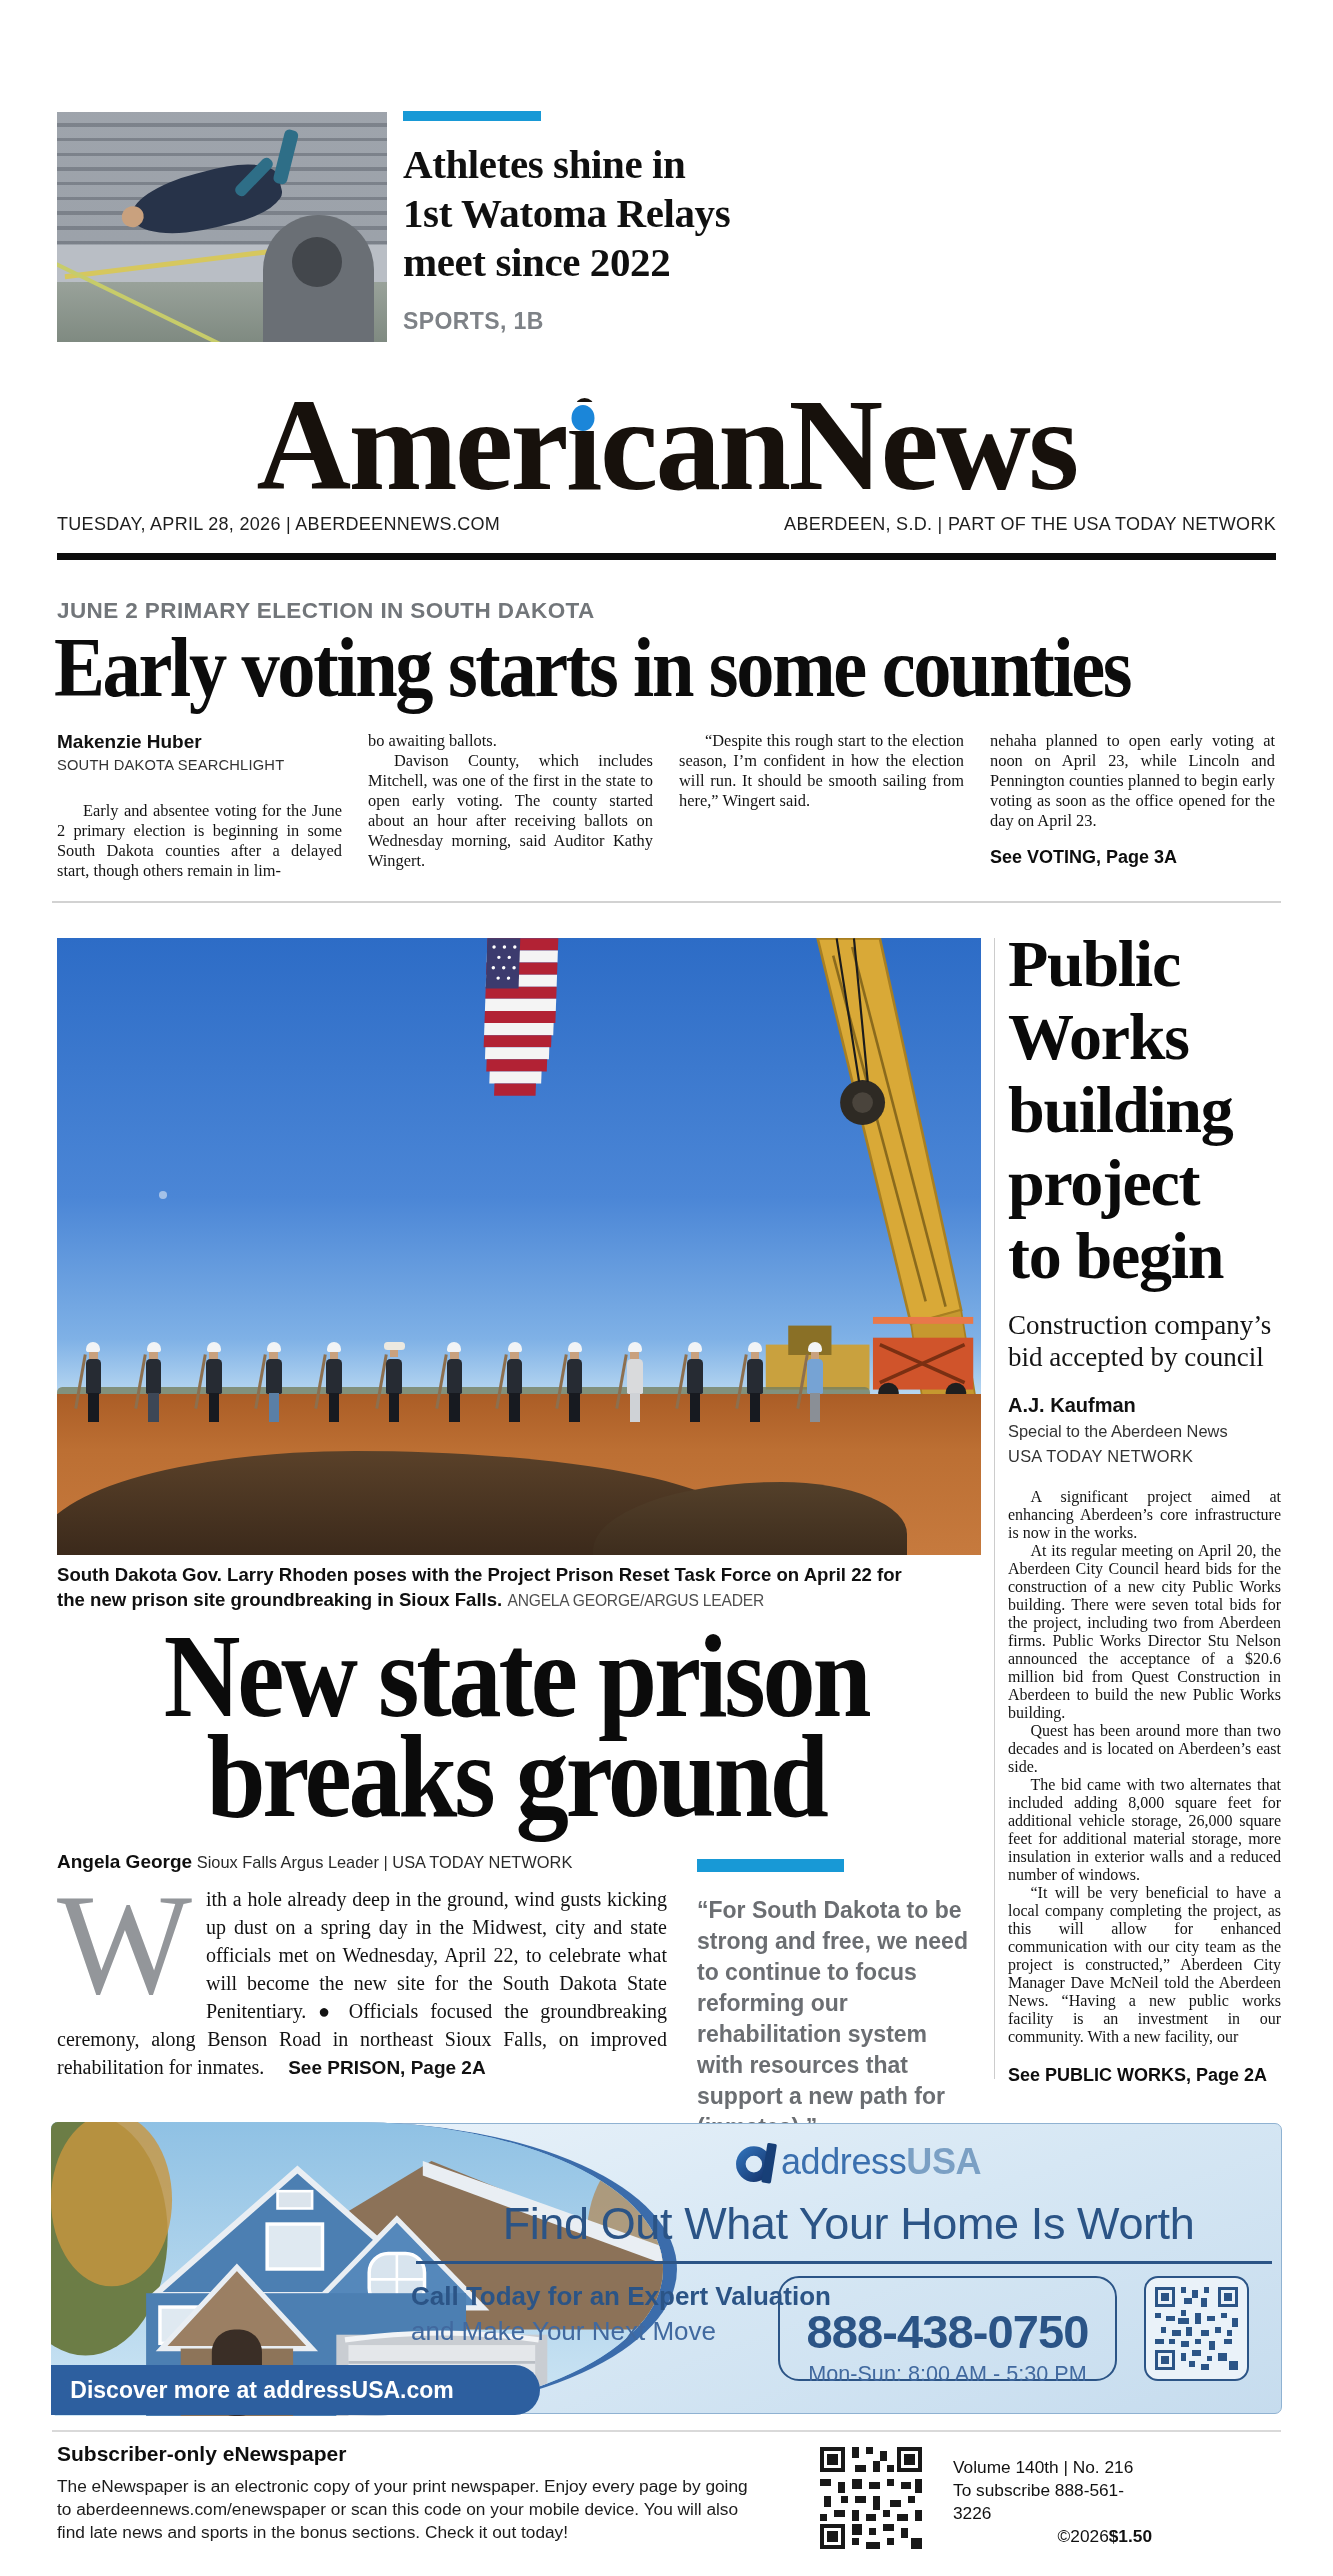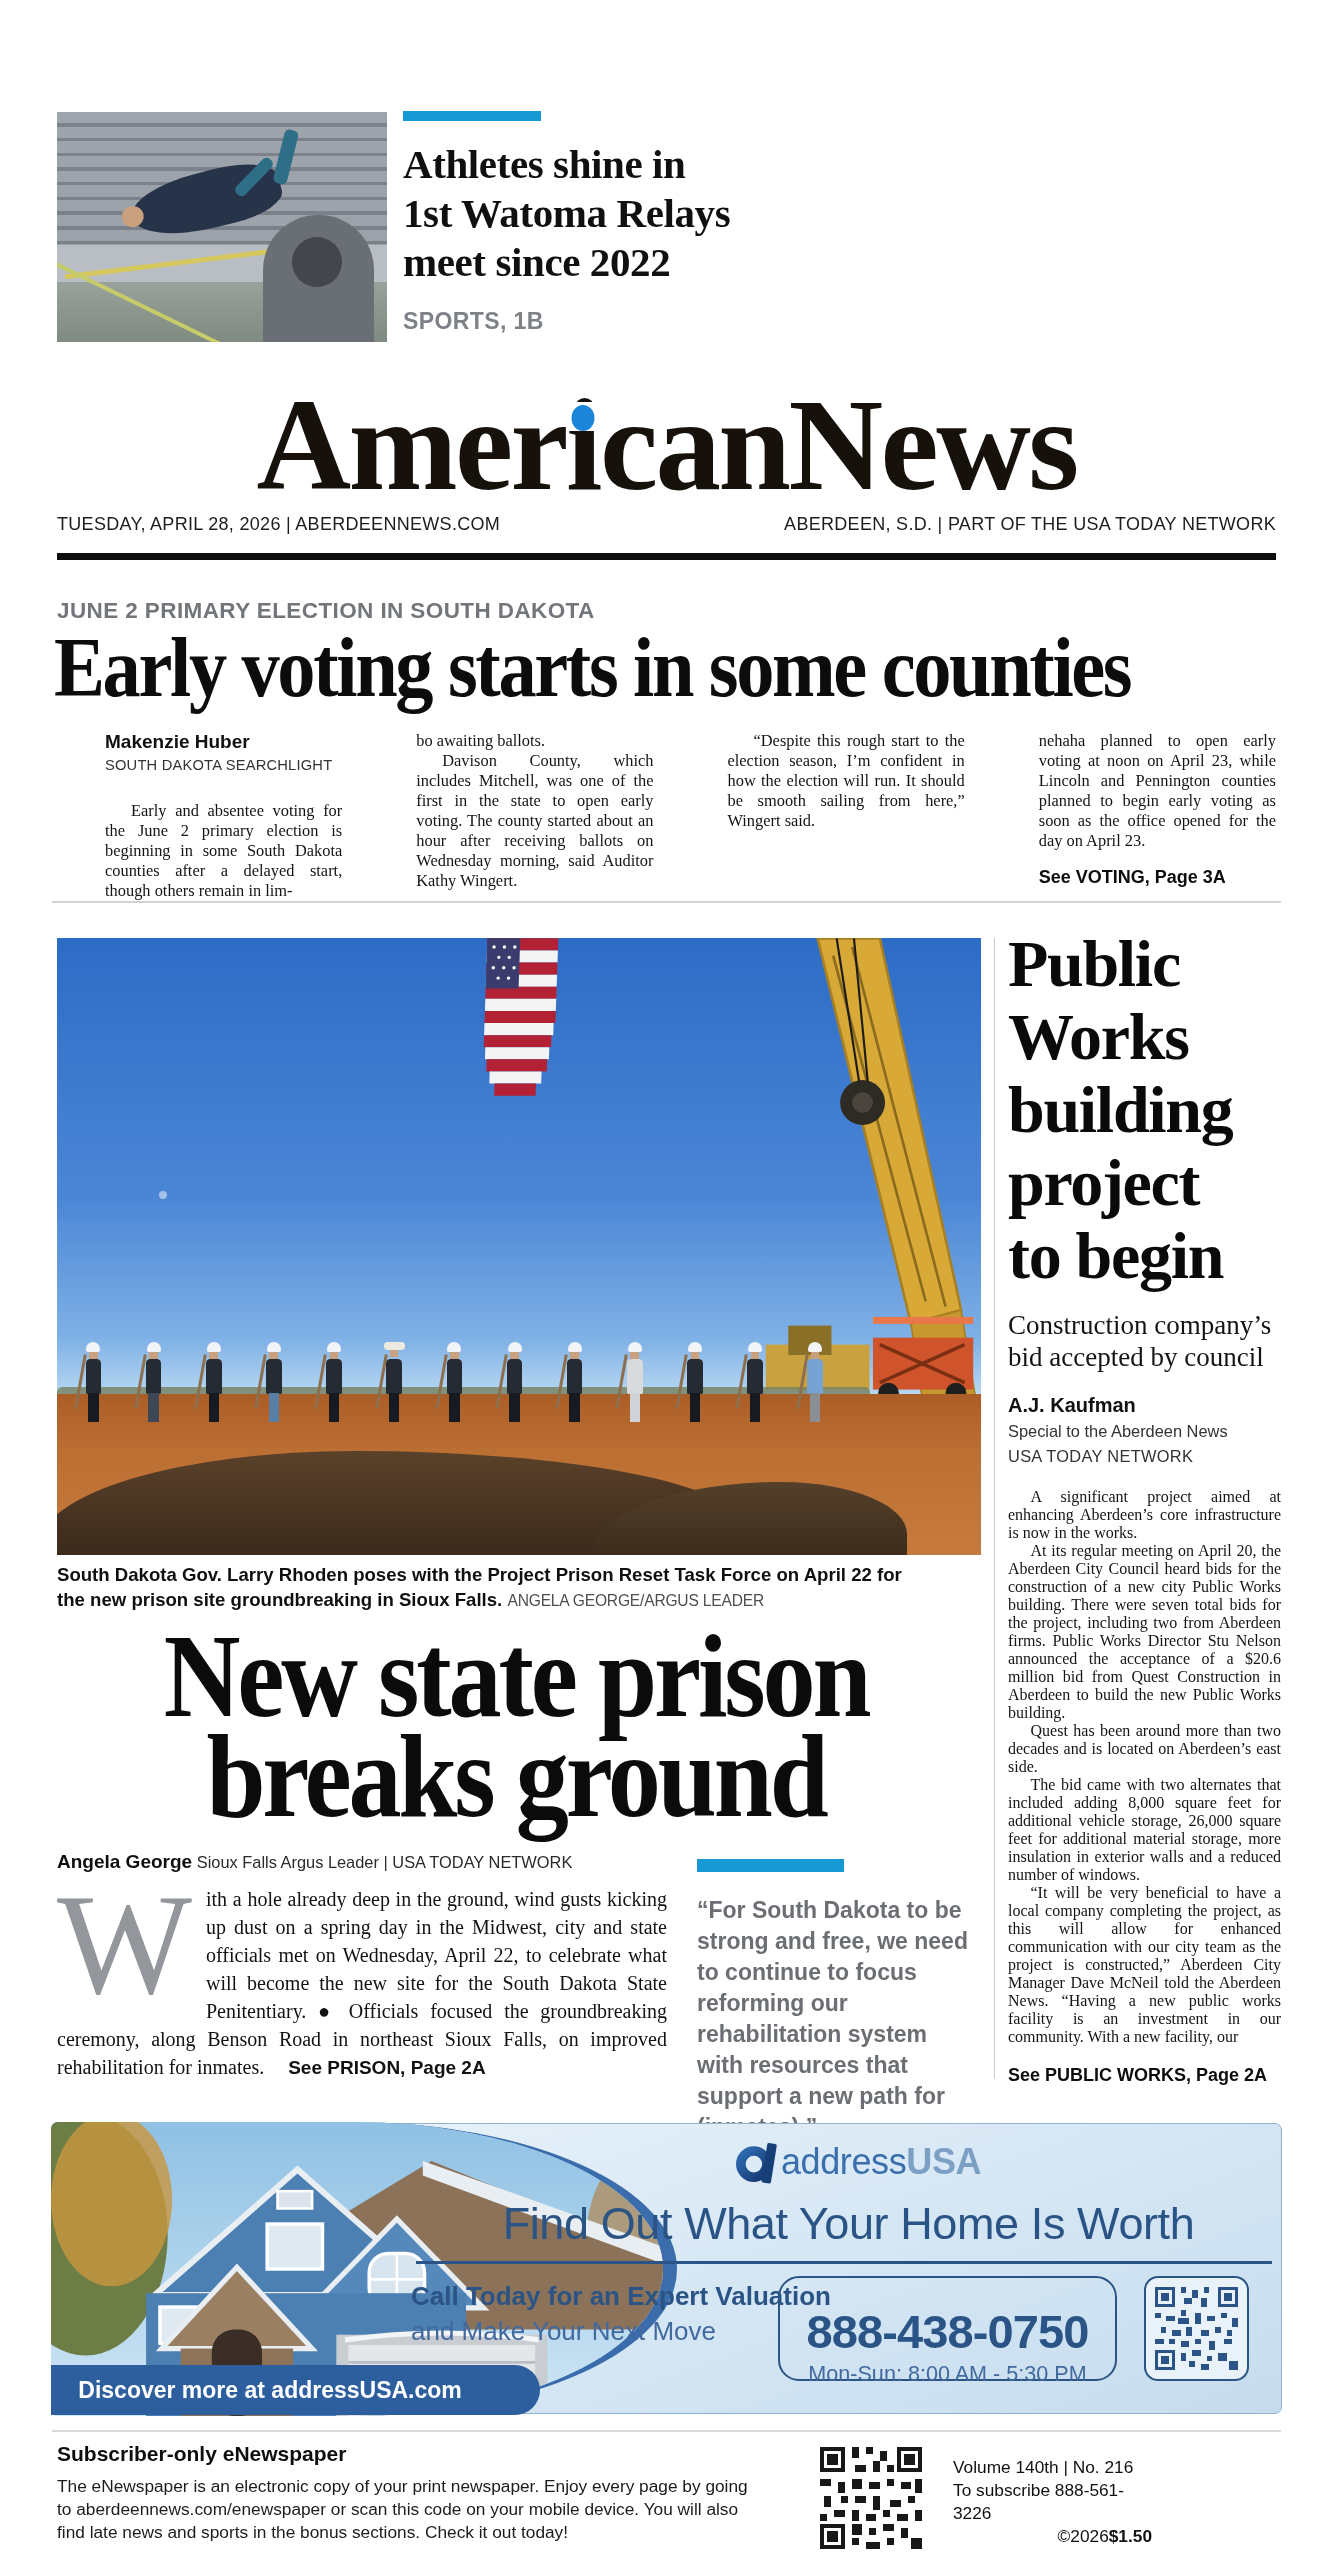--- a/index.html
+++ b/index.html
@@ -33,21 +33,21 @@
   .mh-i:before { content:""; position:absolute; top:22.5px; left:50%; transform:translateX(-50%); width:28px; height:29px; background:#ffffff; }
   .mh-i:after { content:""; position:absolute; top:26px; left:50%; transform:translateX(-50%); width:23px; height:26px; background:#1b86d9; border-radius:50%; }
   .dateline { top:514px; font-size:18px; color:#1d1d1d; letter-spacing:0.3px; }
   .dl-left { left:57px; } .dl-right { right:57px; }
   .black-rule { left:57px; right:57px; top:553px; height:7px; background:#0d0d0d; }
 
   
   .kicker { left:57px; top:598px; font-weight:bold; font-size:22.5px; color:#72767a; letter-spacing:0.4px; }
   .voting-headline { left:54px; top:626px; font-weight:bold; font-size:84px; line-height:1; letter-spacing:-2.6px; color:#0c0c0c; white-space:nowrap; transform:scaleX(.91); transform-origin:left top; }
   .voting-cols { left:57px; top:731px; width:1219px; height:173px; display:flex; gap:26px; }
-  .vcol { width:285px;margin-left:48px; }
+  .vcol { width:285px; }
   .byl-name { font-weight:bold; font-size:19px; color:#111; }
   .byl-org { font-size:14.7px; color:#333; margin-top:4.3px; letter-spacing:0.2px; }
   .bodyp { font-size:16.4px; line-height:20px; text-align:justify; color:#141414; }
   .indent { text-indent:26px; }
   .first-gap { margin-top:28px; }
   .jump { font-family:"Liberation Sans",sans-serif; font-weight:bold; font-size:18px; color:#0d0d0d; margin-top:15.6px; }
   .rule-light { background:#d2d2d2; height:1.7px; }
 
   
   .main-photo { left:57px; top:938px; width:924px; height:617px; overflow:hidden; background:linear-gradient(180deg,#2d6cc6 0%,#4b86d6 42%,#7fb1e6 65%,#b7d7f1 74%); }
@@ -92,21 +92,21 @@
 
   
   .pq { left:697px; top:1859px; width:278px; }
   .pq-bar { width:147px; height:13px; }
   .pq-text { margin-top:22.5px; font-weight:bold; font-size:23px; line-height:31px; color:#6b6e72; }
   .pq-attr { margin-top:14px; font-weight:bold; font-size:21px; color:#0c0c0c; }
 
   
   .ad { left:52px; top:2123px; width:1230px; height:291px; border-radius:7px; border:1.7px solid #8fb2d2; background:linear-gradient(160deg,#eef5fb 0%,#d6e7f4 55%,#c6dcee 100%); }
   .ad-photo { position:absolute; left:-1.7px; top:-1.7px; width:626px; height:294px; border-right:14px solid #3b6cab; border-radius:7px 54% 54% 7px / 7px 52% 52% 7px; overflow:hidden; background:#9ccbe8; }
-  .ad-banner { position:absolute; left:-1.7px; bottom:-1.7px; width:489px; height:50px; background:#2d5f9f; border-radius:0 26px 26px 0; color:#fff; font-weight:bold; font-size:23px; line-height:50px; padding-left:27px; z-index:3; }
+  .ad-banner { position:absolute; left:-1.7px; bottom:-1.7px; width:489px; height:50px; background:#2d5f9f; border-radius:0 26px 26px 0; color:#fff; font-weight:bold; font-size:23px; line-height:50px; padding-left:19px; z-index:3; }
   .ad-logo { position:absolute; left:680px; top:14px; display:flex; align-items:center; gap:1px; }
   .ad-brand { font-size:36px; color:#3a6fae; letter-spacing:-0.4px; }
   .ad-brand b { color:#7ba0c4; }
   .ad-headline { position:absolute; left:363px; top:74px; width:865px; text-align:center; font-weight:normal; font-size:45px; color:#2b5486; letter-spacing:-0.4px; }
   .ad-rule { position:absolute; left:363px; top:137px; width:856px; height:2.6px; background:#2b5486; }
   .ad-cta1 { position:absolute; left:358px; top:157px; font-weight:bold; font-size:26px; color:#2b5486; }
   .ad-cta2 { position:absolute; left:358px; top:192px; font-size:26px; color:#41699f; }
   .ad-phonebox { position:absolute; left:725px; top:152px; width:339px; height:105px; border:2.6px solid #2b5486; border-radius:21px; text-align:center; }
   .ad-phone { margin-top:26px; font-weight:bold; font-size:47px; color:#2b5486; letter-spacing:-0.9px; }
   .ad-hours { font-size:21.6px; color:#41699f; margin-top:1.7px; }

